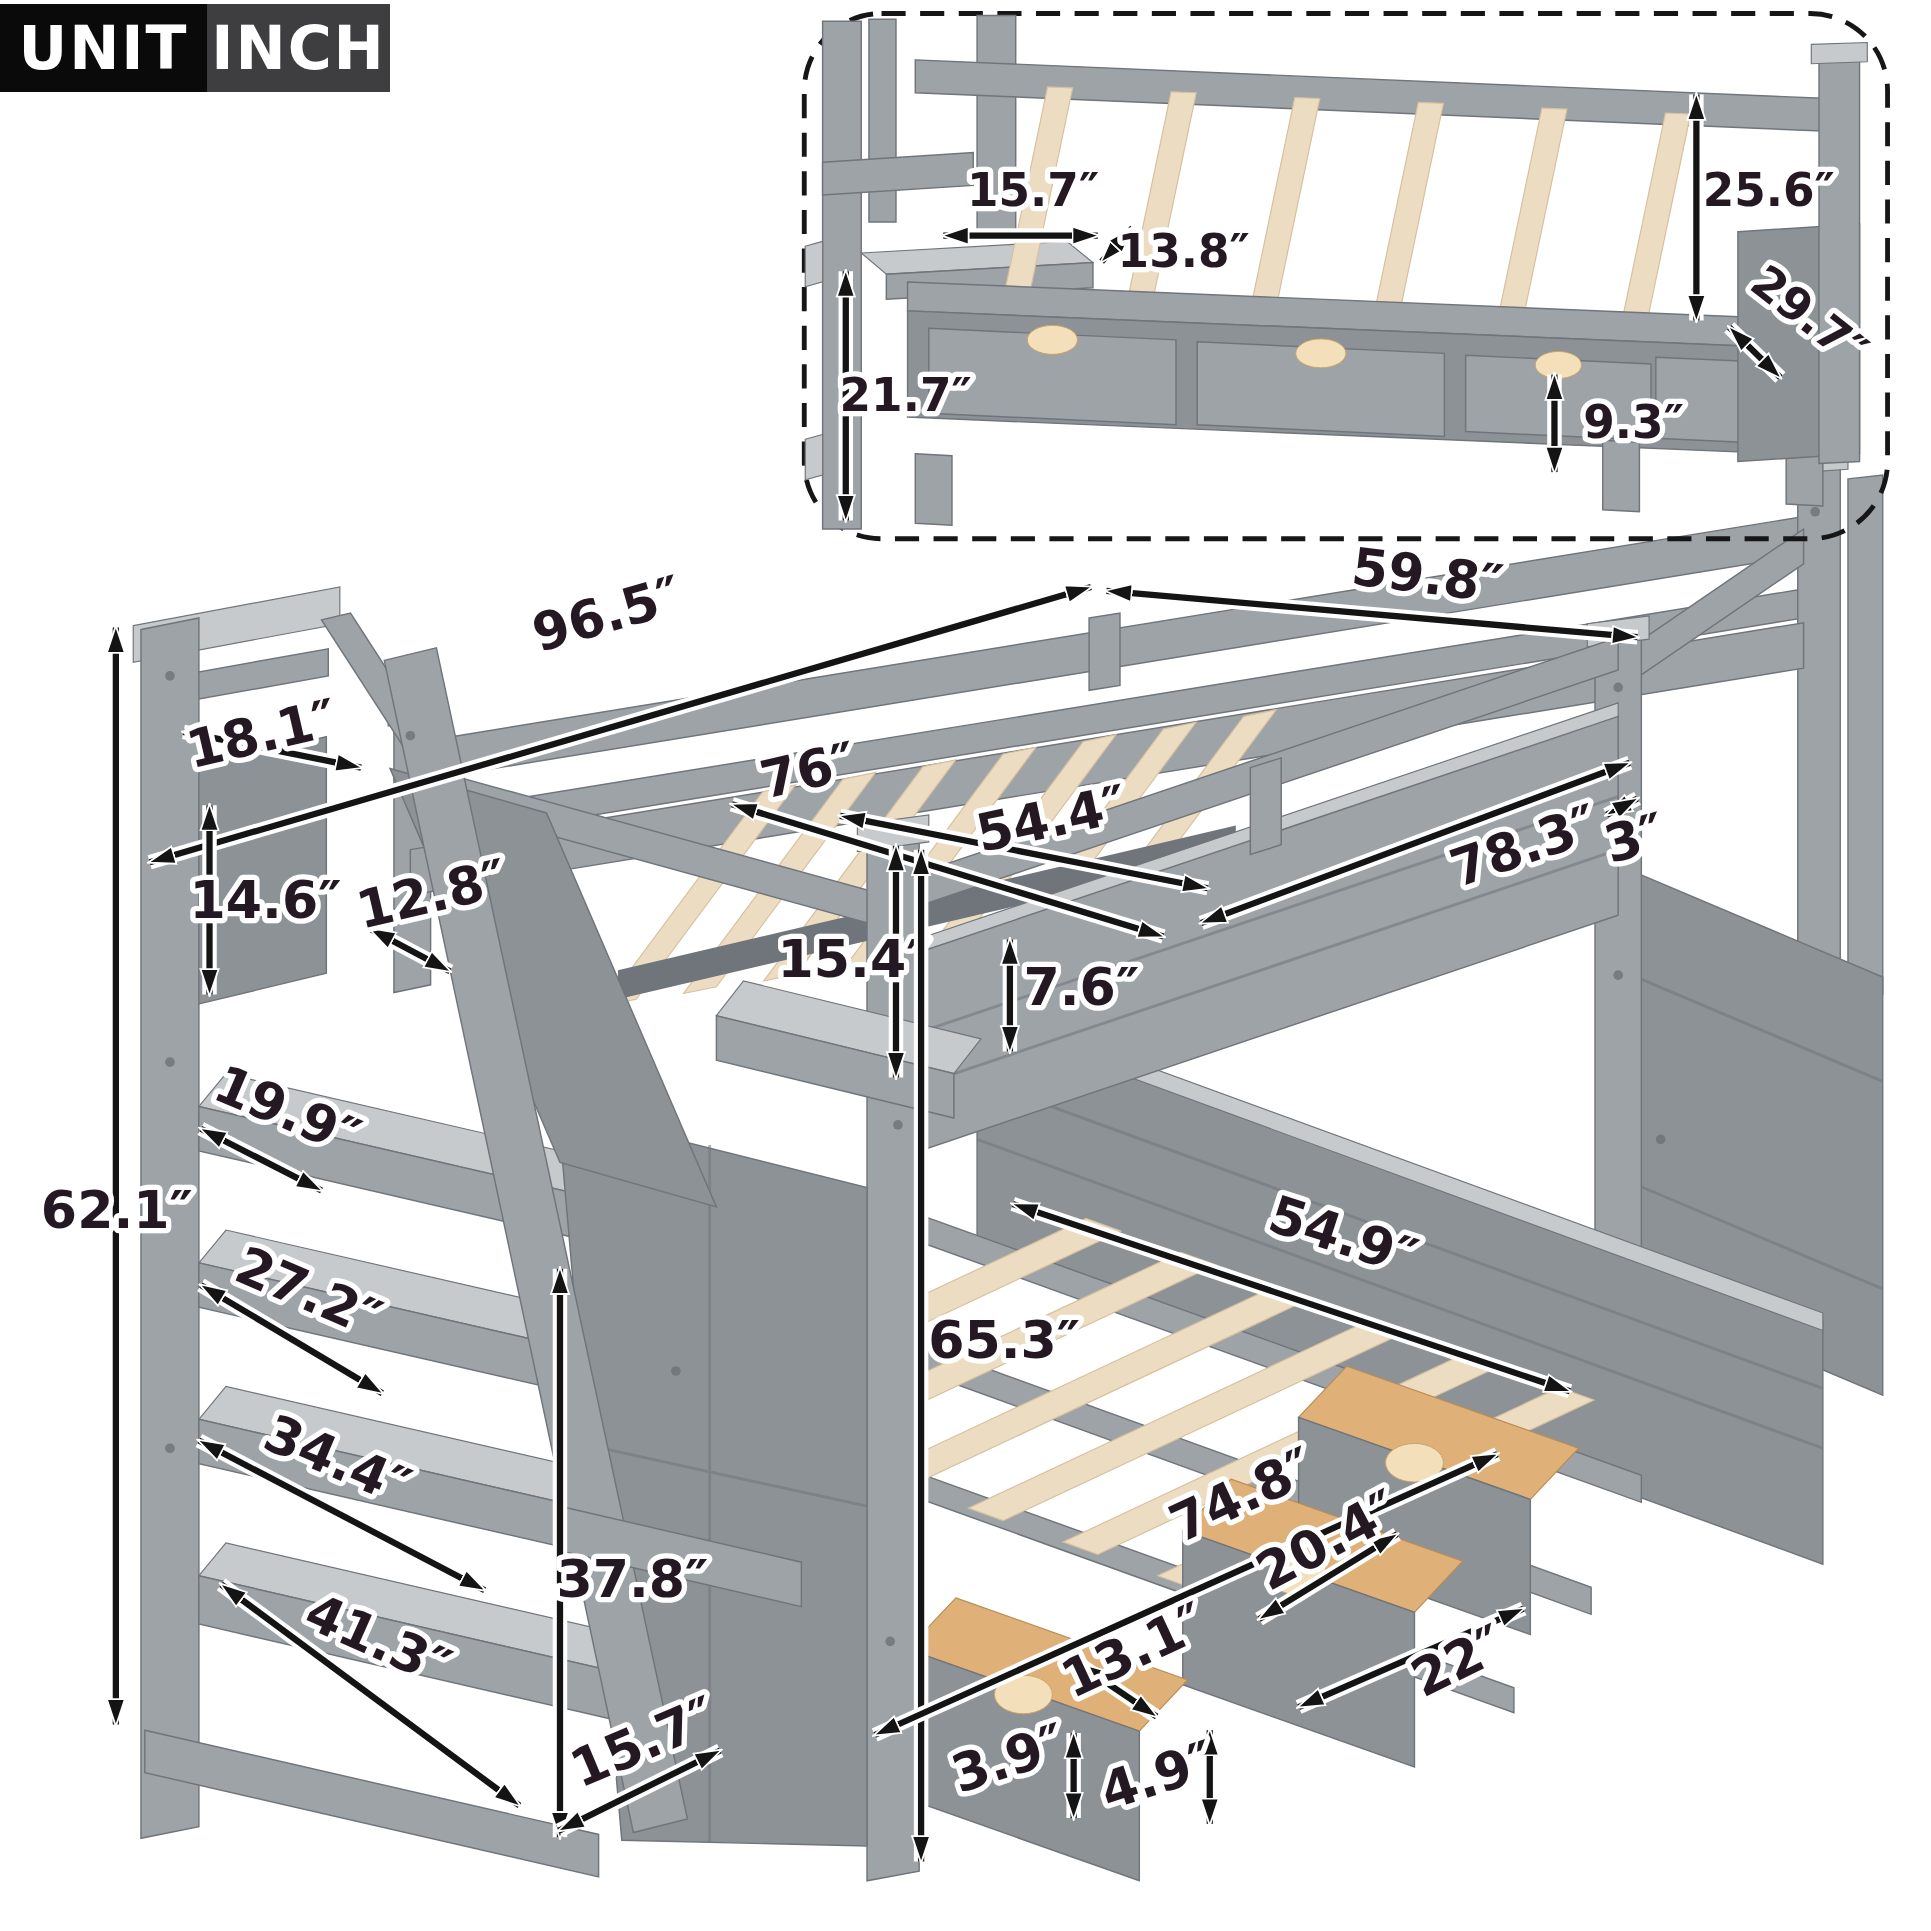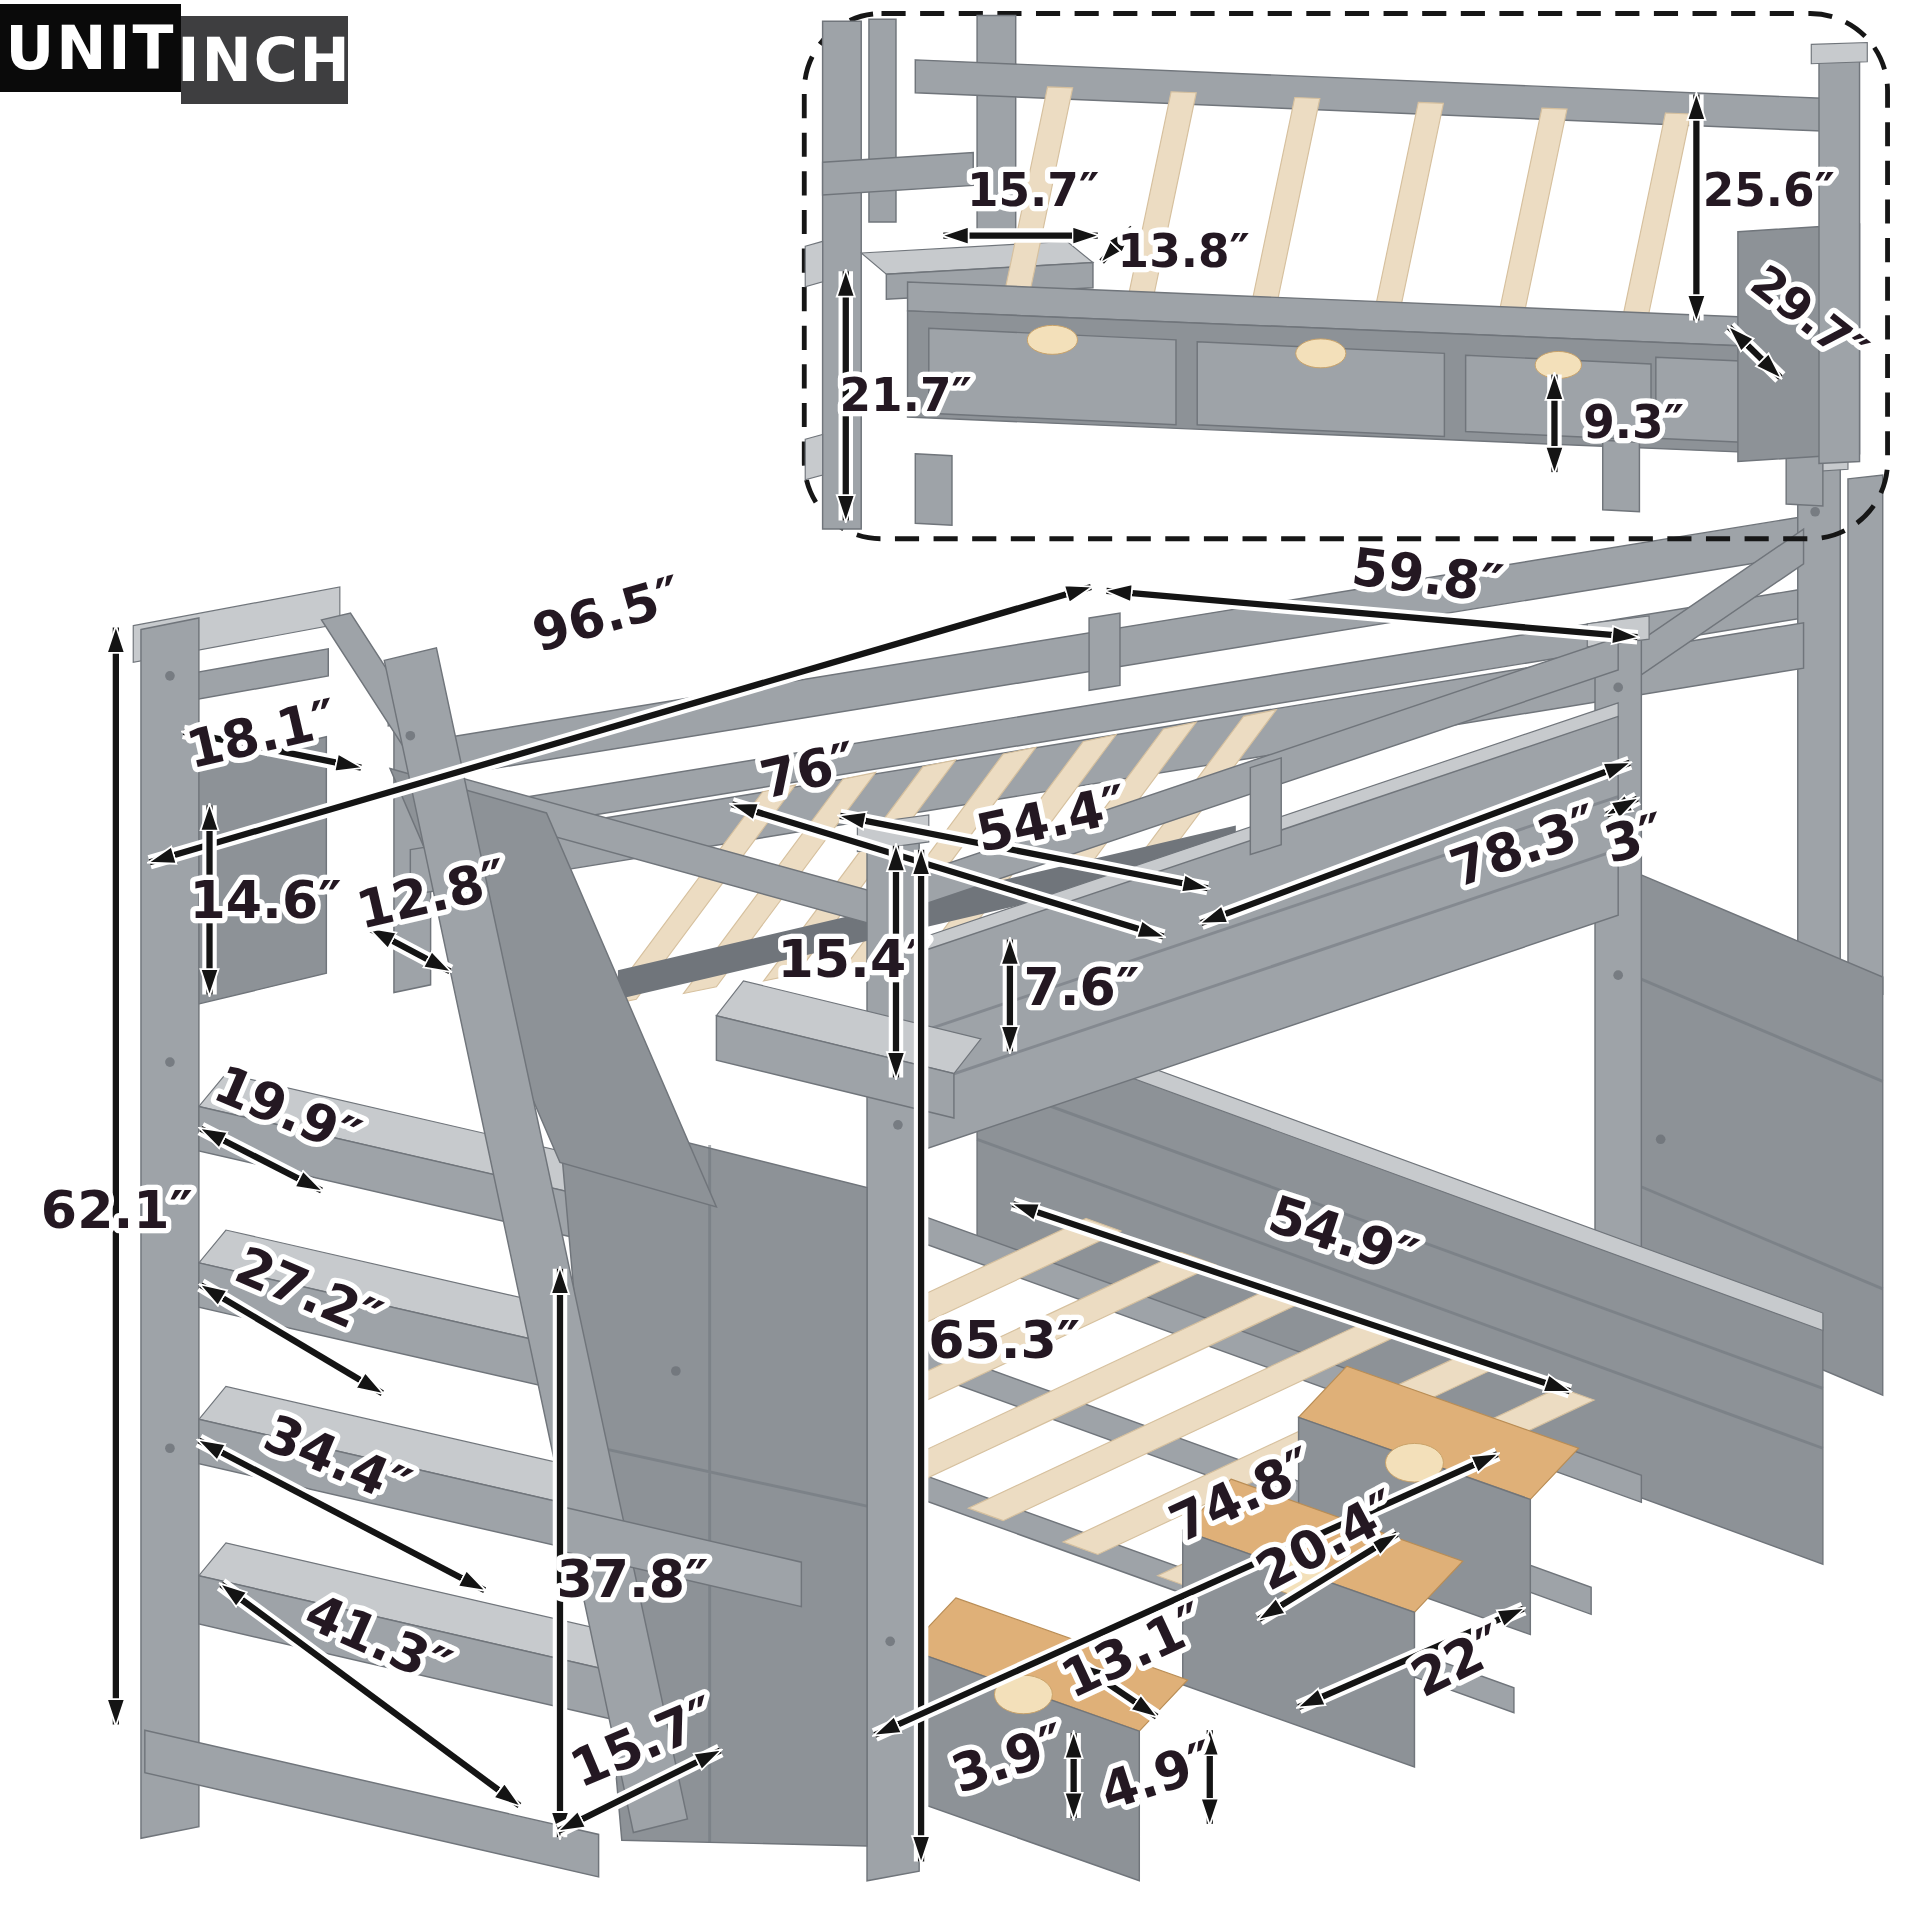--- a/index.html
+++ b/index.html
@@ -23,22 +23,22 @@
   .dim{font:700 54px "DejaVu Sans",sans-serif;fill:var(--ink);
        stroke:#fff;stroke-width:11;paint-order:stroke;stroke-linejoin:round;
        text-anchor:middle;dominant-baseline:middle;}
   .dimi{font-size:47px;}
   
   .inset-border{fill:none;stroke:#161616;stroke-width:5;stroke-dasharray:25 15;}
   
   .badge{position:absolute;top:3.9px;left:0;display:flex;z-index:5;}
   .badge span{display:flex;align-items:center;justify-content:center;
       height:88px;color:#fff;font:700 60px "DejaVu Sans",sans-serif;letter-spacing:1.9px;}
-  .badge .u{width:181px;background:var(--badge-black);}
-  .badge .v{width:167px;background:var(--badge-gray);margin-top:12px;}
+  .badge .u{width:207px;background:var(--badge-black);}
+  .badge .v{width:183px;background:var(--badge-gray);}
 </style>
 </head>
 <body>
 
 <div class="badge">
   <span class="u">UNIT</span>
   <span class="v">INCH</span>
 </div>
 
 <svg id="scene" viewBox="0 0 2000 2000">

